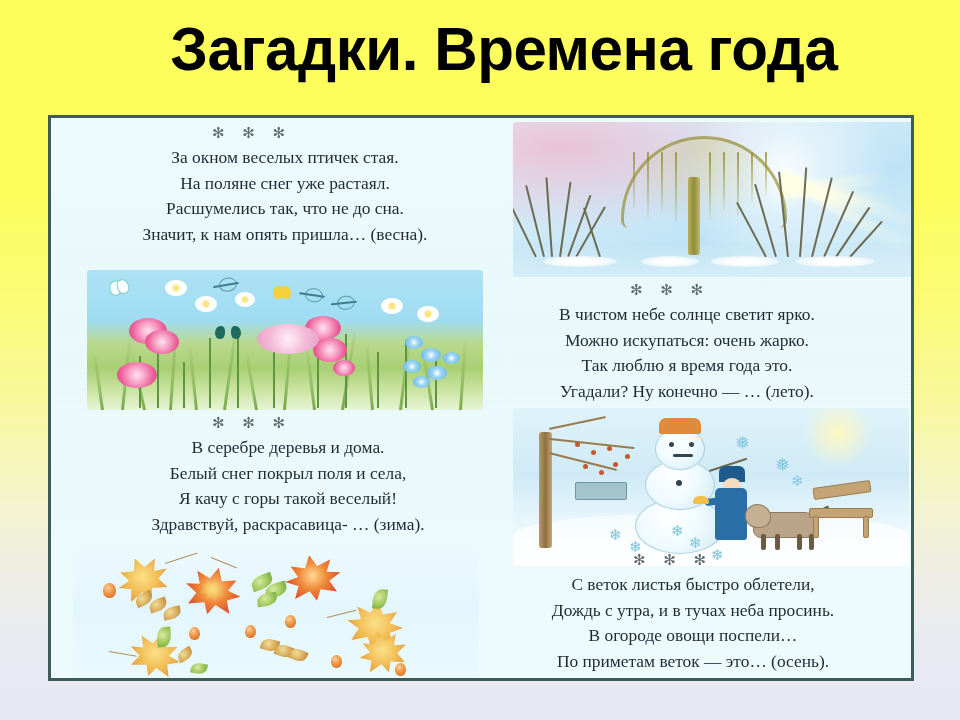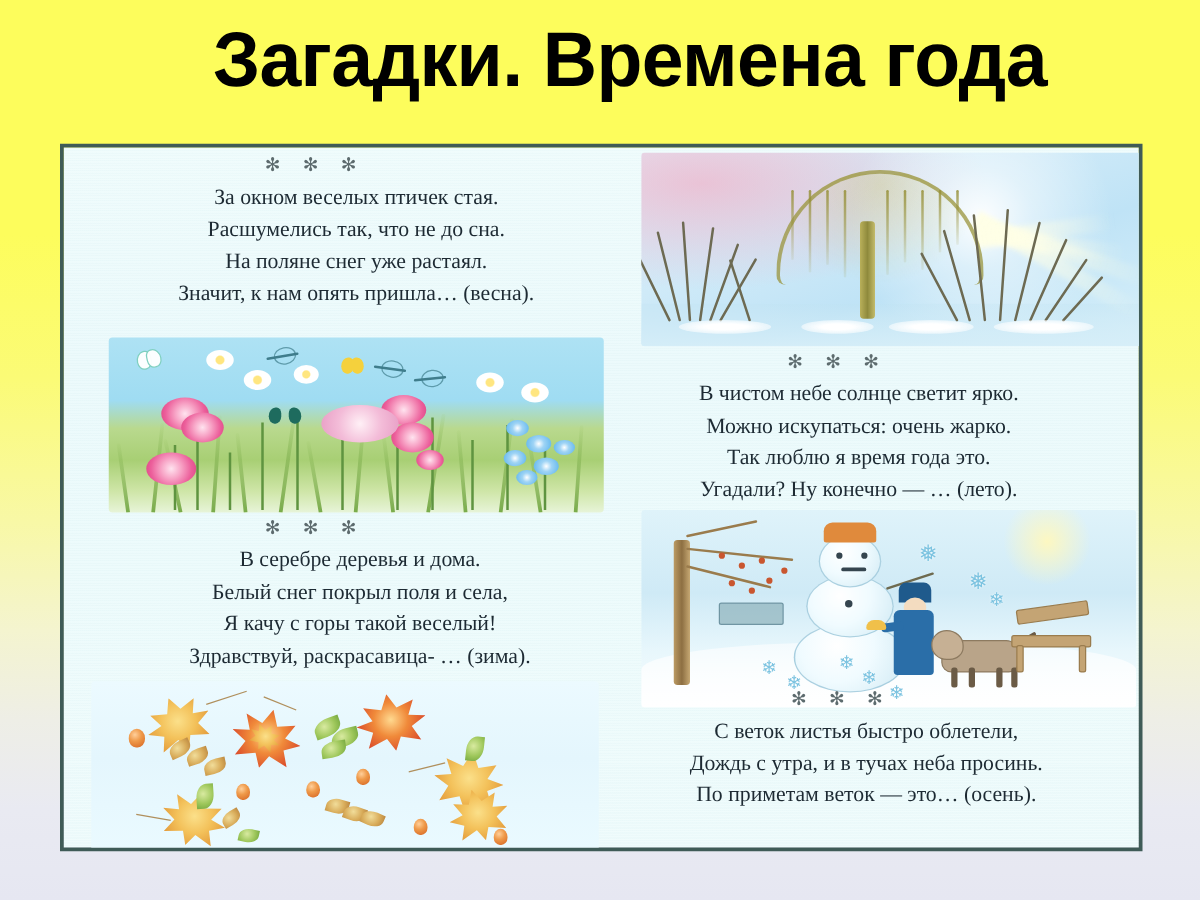--- a/index.html
+++ b/index.html
@@ -392,22 +392,22 @@
       <div class="snowpatch" style="left:30px;  width:74px;"></div>
       <div class="snowpatch" style="left:128px; width:58px;"></div>
       <div class="snowpatch" style="left:198px; width:68px;"></div>
       <div class="snowpatch" style="left:282px; width:80px;"></div>
     </div>
 
     <div class="riddle" id="riddle-spring">
       <div class="stars">✻ ✻ ✻</div>
       <div class="lines">
         <div>За окном веселых птичек стая.</div>
+        <div>На поляне снег уже растаял.</div>
         <div>Расшумелись так, что не до сна.</div>
-        <div>На поляне снег уже растаял.</div>
         <div>Значит, к нам опять пришла… (весна).</div>
       </div>
     </div>
 
     <div class="illus" id="illus-summer">
       <div class="grass-blade" style="left:14px;  height:56px; transform:rotate(-8deg);"></div>
       <div class="grass-blade" style="left:34px;  height:72px; transform:rotate(6deg);"></div>
       <div class="grass-blade" style="left:56px;  height:60px; transform:rotate(-12deg);"></div>
       <div class="grass-blade" style="left:82px;  height:78px; transform:rotate(4deg);"></div>
       <div class="grass-blade" style="left:108px; height:64px; transform:rotate(-6deg);"></div>
@@ -575,18 +575,19 @@
       <div class="twig" style="left:138px; top:12px; width:28px; transform:rotate(22deg);"></div>
       <div class="twig" style="left:254px; top:72px; width:30px; transform:rotate(-14deg);"></div>
       <div class="twig" style="left:36px;  top:106px; width:28px; transform:rotate(10deg);"></div>
     </div>
 
     <div class="riddle" id="riddle-autumn">
       <div class="stars">✻ ✻ ✻</div>
       <div class="lines">
         <div>С веток листья быстро облетели,</div>
         <div>Дождь с утра, и в тучах неба просинь.</div>
+        <div>В огороде овощи поспели…</div>
         <div>По приметам веток — это… (осень).</div>
       </div>
     </div>
 
   </div>
 </div>
 
 </body></html>

